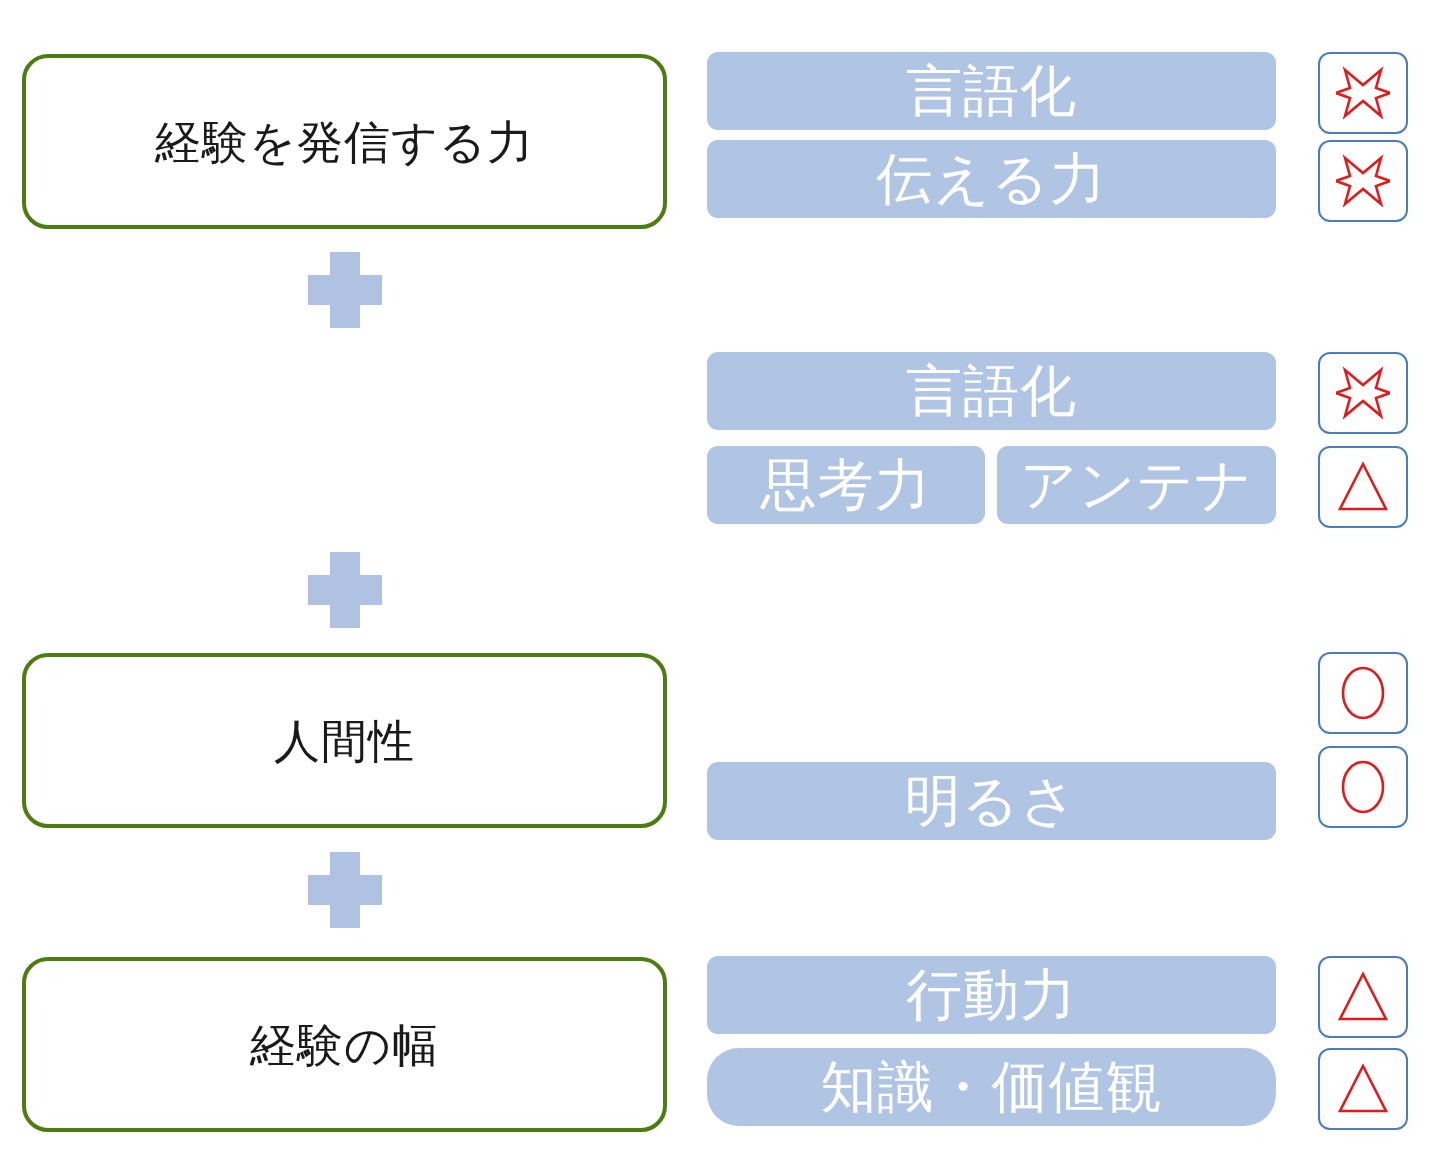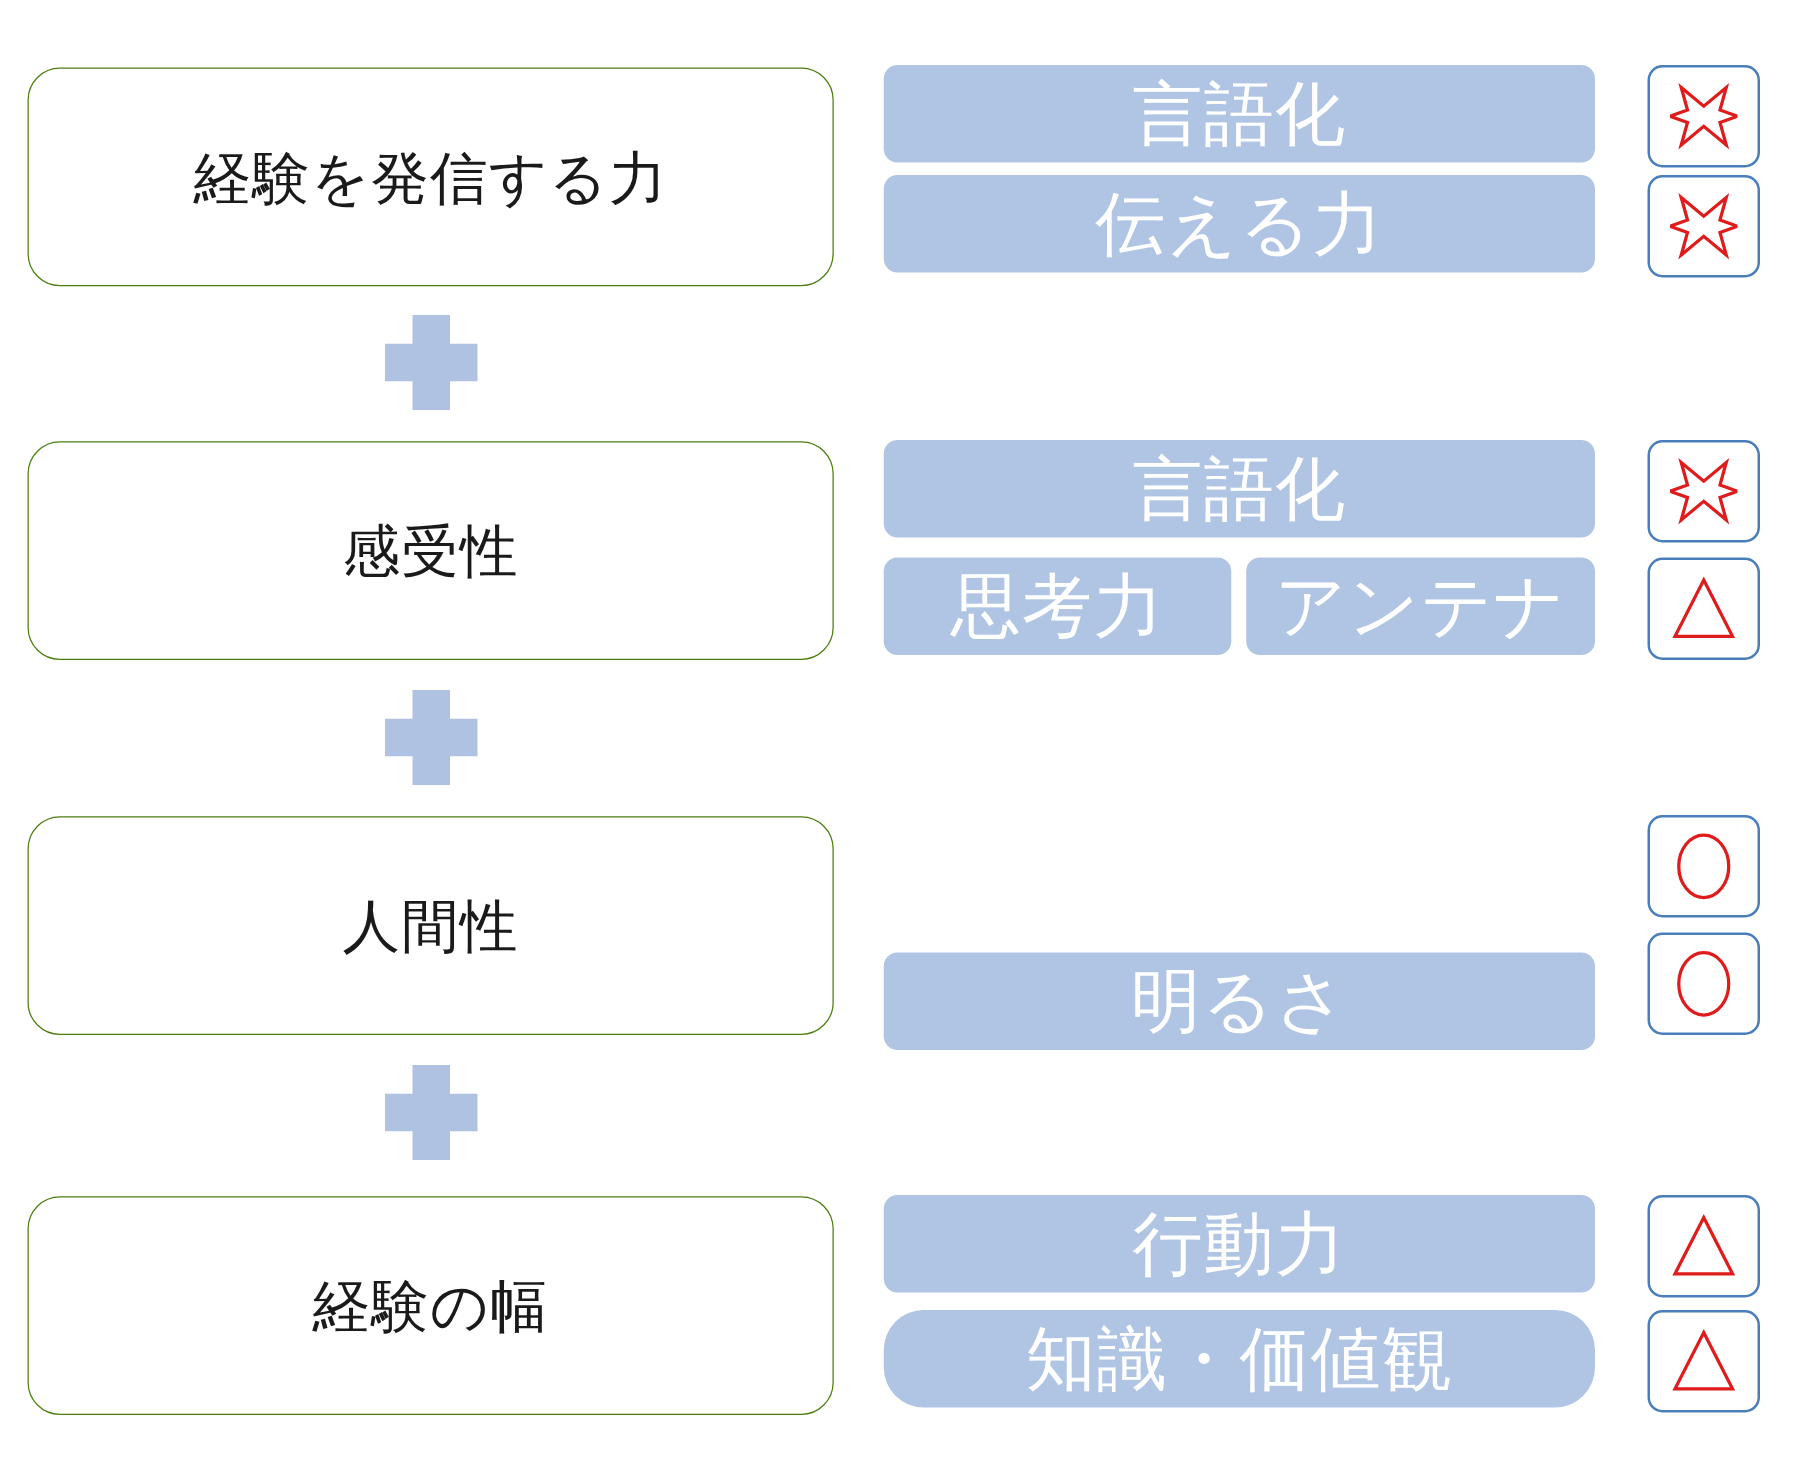--- a/index.html
+++ b/index.html
@@ -19,21 +19,21 @@
     height: 1171px;
     background: #ffffff;
   }
 
   
   .main-box {
     position: absolute;
     left: 22px;
     width: 645px;
     box-sizing: border-box;
-    border: 1px solid #4d7c0f;
+    border: 4px solid #4d7c0f;
     border-radius: 26px;
     background: #ffffff;
     display: flex;
     align-items: center;
     justify-content: center;
   }
   .main-box-label {
     font-size: 46px;
     color: #1a1a1a;
     letter-spacing: 1px;
@@ -131,23 +131,20 @@
         <polygon points="9,4 27,19 45,4 40,22 54,27 40,32 45,50 27,35 9,50 14,32 0,27 14,22" fill="none" stroke="#e01b1b" stroke-width="2.6" stroke-linejoin="miter"></polygon>
       </svg>
     </span>
   </div>
 
   <div class="plus" style="top:252px;">
     <div class="bar-h"></div>
     <div class="bar-v"></div>
   </div>
 
-  <div class="main-box" style="top:353px; height:175px;">
-    <span class="main-box-label">感受性</span>
-  </div>
 
   <div class="bar" style="left:707px; top:352px; width:569px; height:78px;">
     <span class="bar-label">言語化</span>
   </div>
   <div class="rating" style="top:352px;">
     <span>
       <svg width="54" height="54" viewBox="0 0 54 54" aria-hidden="true">
         <polygon points="9,4 27,19 45,4 40,22 54,27 40,32 45,50 27,35 9,50 14,32 0,27 14,22" fill="none" stroke="#e01b1b" stroke-width="2.6" stroke-linejoin="miter"></polygon>
       </svg>
     </span>

